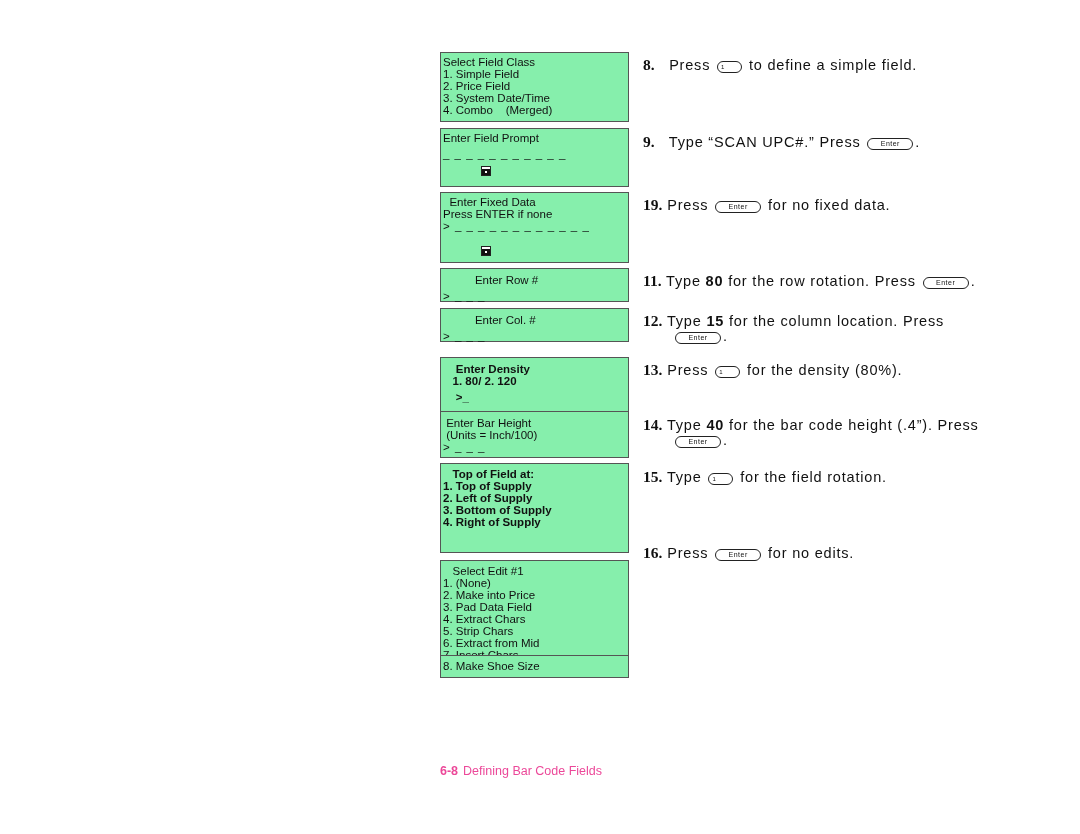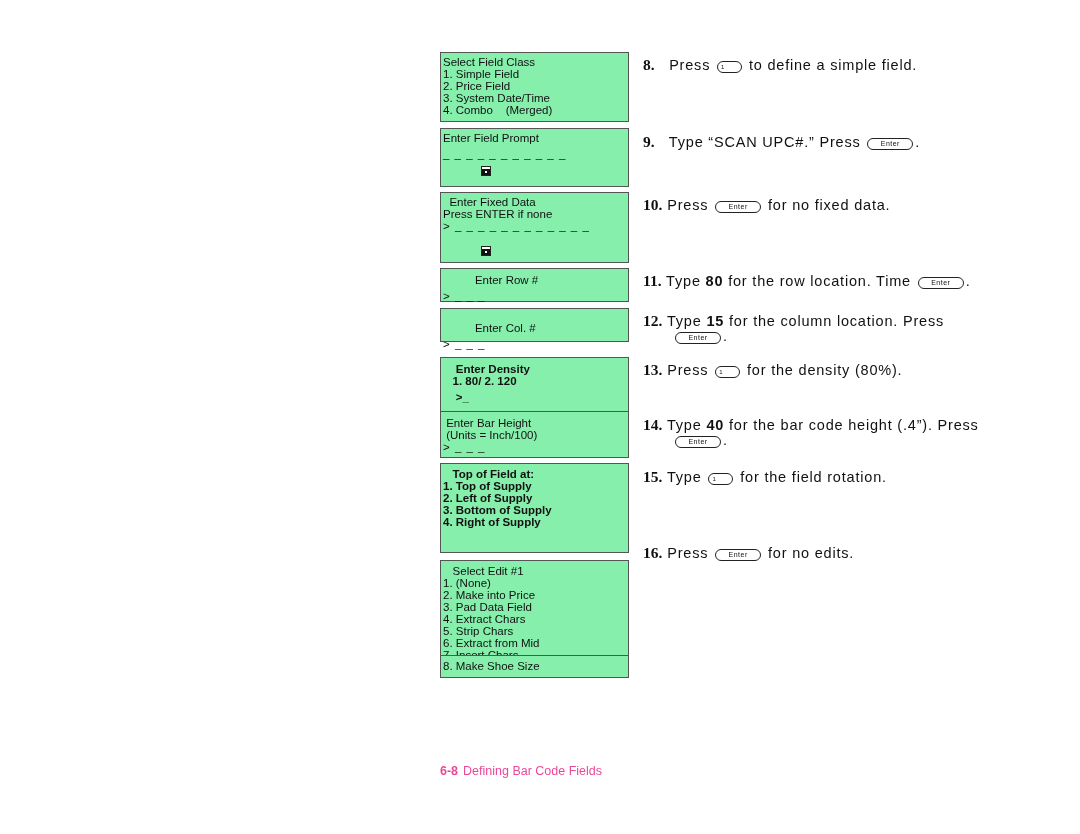--- a/index.html
+++ b/index.html
@@ -69,21 +69,21 @@
   <span class="ln dash">&gt; _ _ _ _ _ _ _ _ _ _ _ _</span>
   <span class="cursor-icon" style="margin-top:14px;"></span>
 </div>
 
 <div class="box" style="top:268px;height:34px;">
   <span class="ln" style="margin-top:2px;">          Enter Row #</span>
   <span class="ln dash" style="margin-top:4px;">&gt; _ _ _</span>
 </div>
 
 <div class="box" style="top:308px;height:34px;">
-  <span class="ln" style="margin-top:10px;">          Enter Col. #</span>
+  <span class="ln" style="margin-top:2px;">          Enter Col. #</span>
   <span class="ln dash" style="margin-top:4px;">&gt; _ _ _</span>
 </div>
 
 <div class="box" style="top:357px;height:57px;font-weight:bold;">
   <span class="ln" style="margin-top:2px;">    Enter Density</span>
   <span class="ln">   1. 80/ 2. 120</span>
   <span class="ln" style="margin-top:4px;">    &gt;_</span>
 </div>
 
 <div class="box" style="top:411px;height:47px;">
@@ -122,31 +122,31 @@
   <span>to define a simple field.</span>
 </div>
 
 <div class="step" style="top:133px;">
   <span class="num">9.</span>&nbsp;&nbsp;
   <span>Type “SCAN UPC#.”  Press</span>
   <span class="key-enter">Enter</span><span>.</span>
 </div>
 
 <div class="step" style="top:196px;">
-  <span class="num">10.</span>
+  <span class="num">19.</span>
   <span>Press</span>
   <span class="key-enter">Enter</span>
   <span>for no fixed data.</span>
 </div>
 
 <div class="step" style="top:272px;">
   <span class="num">11.</span>
   <span>Type</span>
   <b>80</b>
-  <span>for the row location.  Time</span>
+  <span>for the row rotation.  Press</span>
   <span class="key-enter">Enter</span><span>.</span>
 </div>
 
 <div class="step" style="top:312px;">
   <span class="num">12.</span>
   <span>Type</span>
   <b>15</b>
   <span>for the column location.  Press</span>
   <span class="cont" style="line-height:12px;"><span class="key-enter" style="margin-left:0;">Enter</span><span>.</span></span>
 </div>

